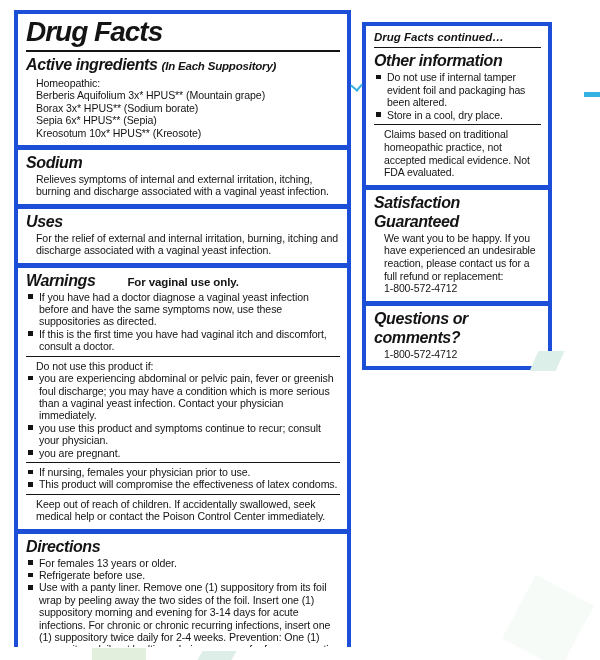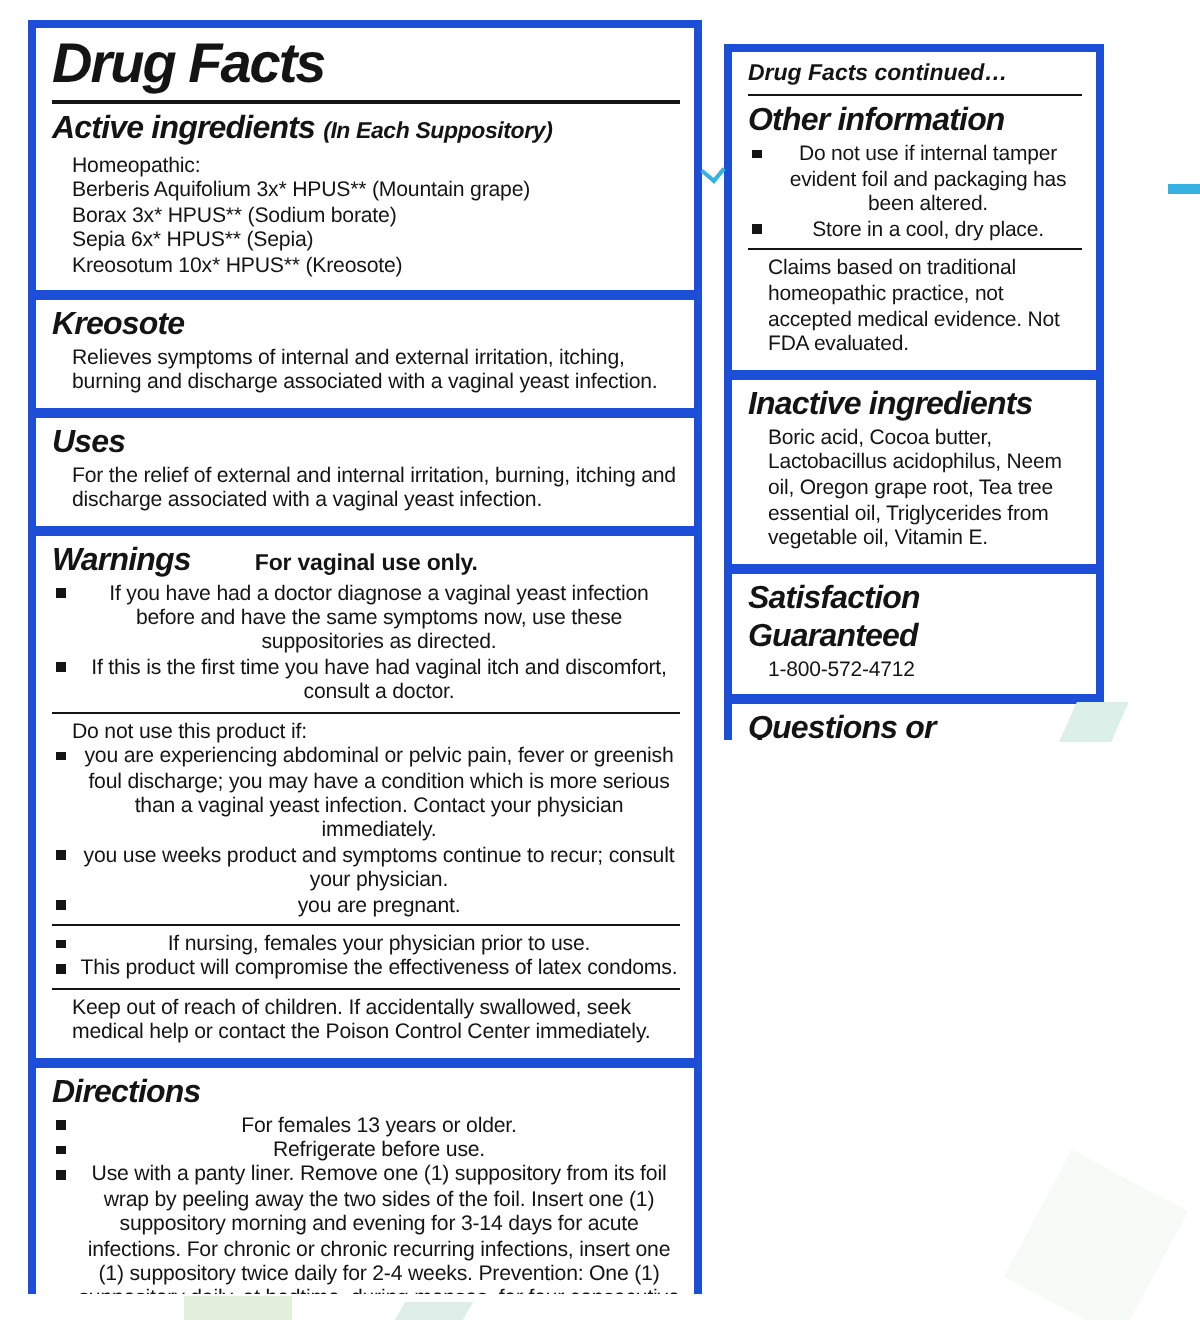--- a/index.html
+++ b/index.html
@@ -21,21 +21,21 @@
   .body-txt{font-size:10.6px;line-height:12.4px;letter-spacing:-0.1px;margin:0;padding-left:10px;}
   .panel-right .body-txt{font-size:10.5px;line-height:12.6px;}
   .bold{font-weight:400;}
   .continued-hdr{font-style:italic;font-weight:700;font-size:11.5px;line-height:14px;margin:1px 0 0 0;}
 
   .title-rule{border:0;border-top:2.5px solid #141414;margin:3px 0 3px 0;}
   .thin-rule{border:0;border-top:1.6px solid #141414;margin:3px 0 3px 0;}
 
   
   ul.blist{list-style:none;margin:0;padding:0;}
-  ul.blist li{position:relative;padding-left:13px;margin:0;text-align:center;}
+  ul.blist li{position:relative;padding-left:13px;margin:0;}
   ul.blist li::before{content:"";position:absolute;left:2px;top:3.6px;width:4.6px;height:4.6px;background:#141414;}
 
   .warn-head{display:flex;align-items:baseline;gap:32px;}
   .warn-sub{font-weight:700;font-size:11.5px;letter-spacing:-0.1px;}
 
   .sec-directions{position:relative;}
 
   
   .cyan-chevron{position:absolute;left:352px;top:81px;width:7px;height:7px;
     border-left:2.5px solid #35b1e2;border-bottom:2.5px solid #35b1e2;transform:rotate(-50deg);}
@@ -63,21 +63,21 @@
         <span class="note">(In Each Suppository)</span>
       </h2>
       <p class="body-txt">Homeopathic:</p>
       <p class="body-txt">Berberis Aquifolium 3x* HPUS** (Mountain grape)</p>
       <p class="body-txt">Borax 3x* HPUS** (Sodium borate)</p>
       <p class="body-txt">Sepia 6x* HPUS** (Sepia)</p>
       <p class="body-txt">Kreosotum 10x* HPUS** (Kreosote)</p>
     </div>
 
     <div class="sec">
-      <h2 class="h2">Kreosote</h2>
+      <h2 class="h2">Sodium</h2>
       <p class="body-txt">Relieves symptoms of internal and external irritation, itching, burning and discharge associated with a vaginal yeast infection.</p>
     </div>
 
     <div class="sec">
       <h2 class="h2">Uses</h2>
       <p class="body-txt">For the relief of external and internal irritation, burning, itching and discharge associated with a vaginal yeast infection.</p>
     </div>
 
     <div class="sec">
       <div class="warn-head">
@@ -85,21 +85,21 @@
         <span class="warn-sub">For vaginal use only.</span>
       </div>
       <ul class="blist body-txt">
         <li>If you have had a doctor diagnose a vaginal yeast infection before and have the same symptoms now, use these suppositories as directed.</li>
         <li>If this is the first time you have had vaginal itch and discomfort, consult a doctor.</li>
       </ul>
       <hr class="thin-rule">
       <p class="body-txt bold">Do not use this product if:</p>
       <ul class="blist body-txt">
         <li>you are experiencing abdominal or pelvic pain, fever or greenish foul discharge; you may have a condition which is more serious than a vaginal yeast infection. Contact your physician immediately.</li>
-        <li>you use weeks product and symptoms continue to recur; consult your physician.</li>
+        <li>you use this product and symptoms continue to recur; consult your physician.</li>
         <li>you are pregnant.</li>
       </ul>
       <hr class="thin-rule">
       <ul class="blist body-txt">
         <li>If nursing, females your physician prior to use.</li>
         <li>This product will compromise the effectiveness of latex condoms.</li>
       </ul>
       <hr class="thin-rule">
       <p class="body-txt"><span class="bold">Keep out of reach of children.</span> <span>If accidentally swallowed, seek medical help or contact the Poison Control Center immediately.</span></p>
     </div>
@@ -123,27 +123,24 @@
       <hr class="thin-rule">
       <h2 class="h2">Other information</h2>
       <ul class="blist body-txt">
         <li>Do not use if internal tamper evident foil and packaging has been altered.</li>
         <li>Store in a cool, dry place.</li>
       </ul>
       <hr class="thin-rule">
       <p class="body-txt">Claims based on traditional homeopathic practice, not accepted medical evidence. Not FDA evaluated.</p>
     </div>
 
-    <div class="sec">
-      <h2 class="h2">Inactive ingredients</h2>
-      <p class="body-txt">Boric acid, Cocoa butter, Lactobacillus acidophilus, Neem oil, Oregon grape root, Tea tree essential oil, Triglycerides from vegetable oil, Vitamin E.</p>
-    </div>
 
     <div class="sec">
       <h2 class="h2">Satisfaction Guaranteed</h2>
+      <p class="body-txt">We want you to be happy. If you have experienced an undesirable reaction, please contact us for a full refund or replacement:</p>
       <p class="body-txt">1-800-572-4712</p>
     </div>
 
     <div class="sec grow">
       <h2 class="h2">Questions or comments?</h2>
       <p class="body-txt">1-800-572-4712</p>
     </div>
 
   </div>
 

